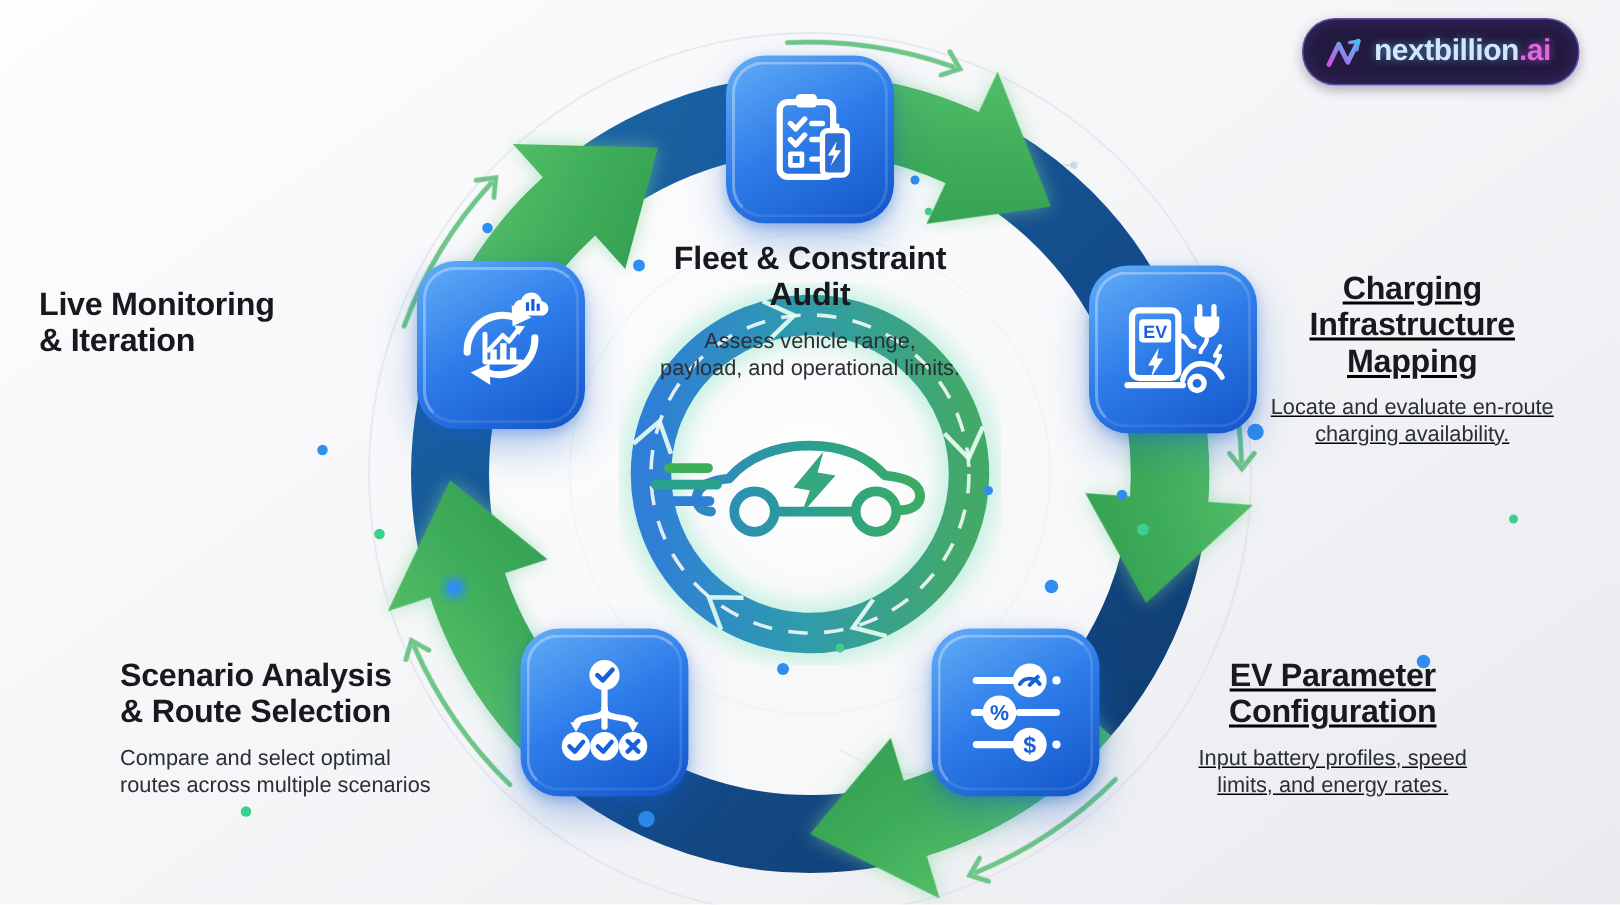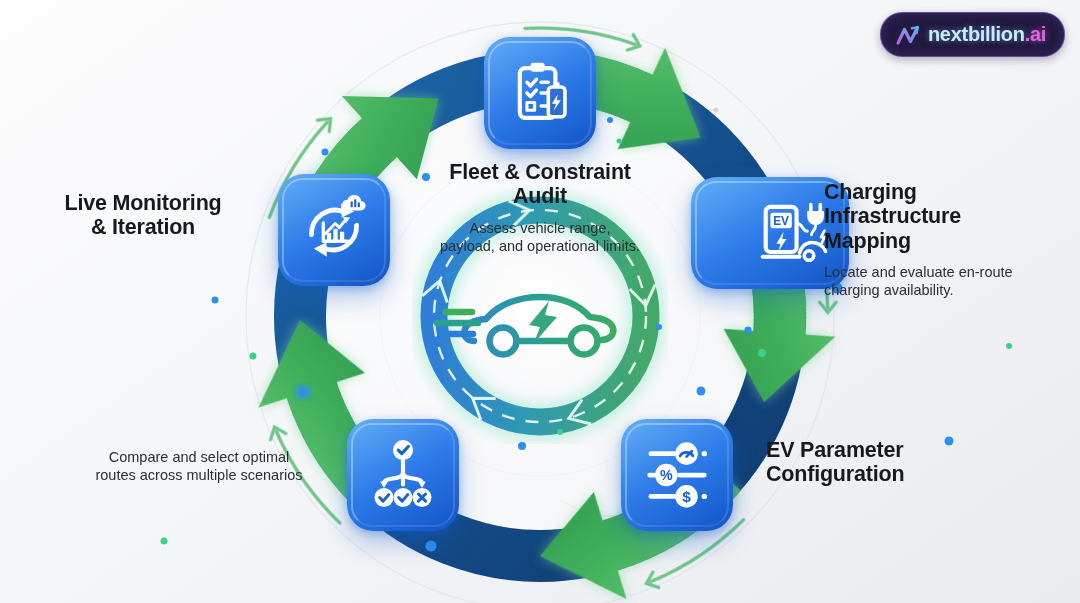--- a/index.html
+++ b/index.html
@@ -14,49 +14,49 @@
   
   .step-text{position:absolute;z-index:4;}
   .t-title{
     font-weight:bold;color:#17191d;font-size:21.5px;line-height:1.13;
     white-space:pre-line;letter-spacing:-0.2px;margin:0;
   }
   .t-sub{
     font-weight:normal;color:#2b2e33;font-size:14.5px;line-height:1.24;
     white-space:pre-line;margin-top:11px;
   }
-  .align-c{text-align:center;} .align-r{text-align:center;} .align-l{text-align:left;}
+  .align-c{text-align:center;} .align-r{text-align:left;} .align-l{text-align:center;text-decoration:underline;}
   .pos-top{left:365px;top:160px;width:350px;}
   .pos-right{left:824px;top:180px;width:235px;}
   .pos-left{left:26px;top:191px;width:234px;}
   .pos-bl{left:80px;top:438px;width:238px;}
   .pos-br{left:766px;top:438px;width:245px;}
 
   
   .tile{
     position:absolute;z-index:3;width:112px;height:112px;border-radius:26px;
     background:linear-gradient(150deg,#63aef7 0%,#2e7ce9 48%,#1254c8 100%);
     box-shadow:0 12px 26px rgba(23,92,199,.32),0 3px 8px rgba(23,92,199,.28);
     display:flex;align-items:center;justify-content:center;
   }
   .tile::after{
     content:"";position:absolute;inset:4px;border-radius:21px;pointer-events:none;
     border:2px solid rgba(255,255,255,.32);
     border-bottom-color:rgba(255,255,255,.10);border-right-color:rgba(255,255,255,.14);
   }
   .tile svg{width:76px;height:76px;}
   .tile-top{left:484px;top:37px;}
-  .tile-right{left:691px;top:177px;padding-left:46px;}
+  .tile-right{left:726px;top:177px;}
   .tile-left{left:278px;top:174px;}
   .tile-bl{left:347px;top:419px;}
   .tile-br{left:621px;top:419px;}
 
   
   .logo-pill{
-    position:absolute;z-index:5;right:15px;top:12px;height:43px;
+    position:absolute;z-index:5;right:27px;top:12px;height:43px;
     display:flex;align-items:center;gap:6px;padding:0 18px 0 14px;
     background:#221a3f;border-radius:22px;
     border:1.5px solid rgba(146,118,235,.55);
     box-shadow:0 3px 8px rgba(20,10,60,.30), inset 0 0 12px rgba(120,80,220,.25);
   }
   .logo-text{font-size:20px;font-weight:bold;letter-spacing:-0.3px;}
   .logo-name{color:#cfe9fb;text-shadow:0 0 6px rgba(120,200,255,.55);}
   .logo-suffix{color:#e066e2;text-shadow:0 0 6px rgba(230,100,230,.6);}
 </style>
 </head>
@@ -210,22 +210,26 @@
   <div class="step-text pos-right align-l">
     <div class="t-title">Charging
 Infrastructure
 Mapping</div>
     <div class="t-sub">Locate and evaluate en-route
 charging availability.</div>
   </div>
   <div class="step-text pos-br align-l">
     <div class="t-title">EV Parameter
 Configuration</div>
+    <div class="t-sub">Input battery profiles, speed
+limits, and energy rates.</div>
   </div>
   <div class="step-text pos-bl align-r">
+    <div class="t-title">Scenario Analysis
+&amp; Route Selection</div>
     <div class="t-sub">Compare and select optimal
 routes across multiple scenarios</div>
   </div>
   <div class="step-text pos-left align-r">
     <div class="t-title">Live Monitoring
 &amp; Iteration</div>
   </div>
 
   <div class="tile tile-top">
     <svg viewBox="0 0 64 64" fill="none" stroke="#ffffff" stroke-width="3.5" stroke-linecap="round" stroke-linejoin="round">

